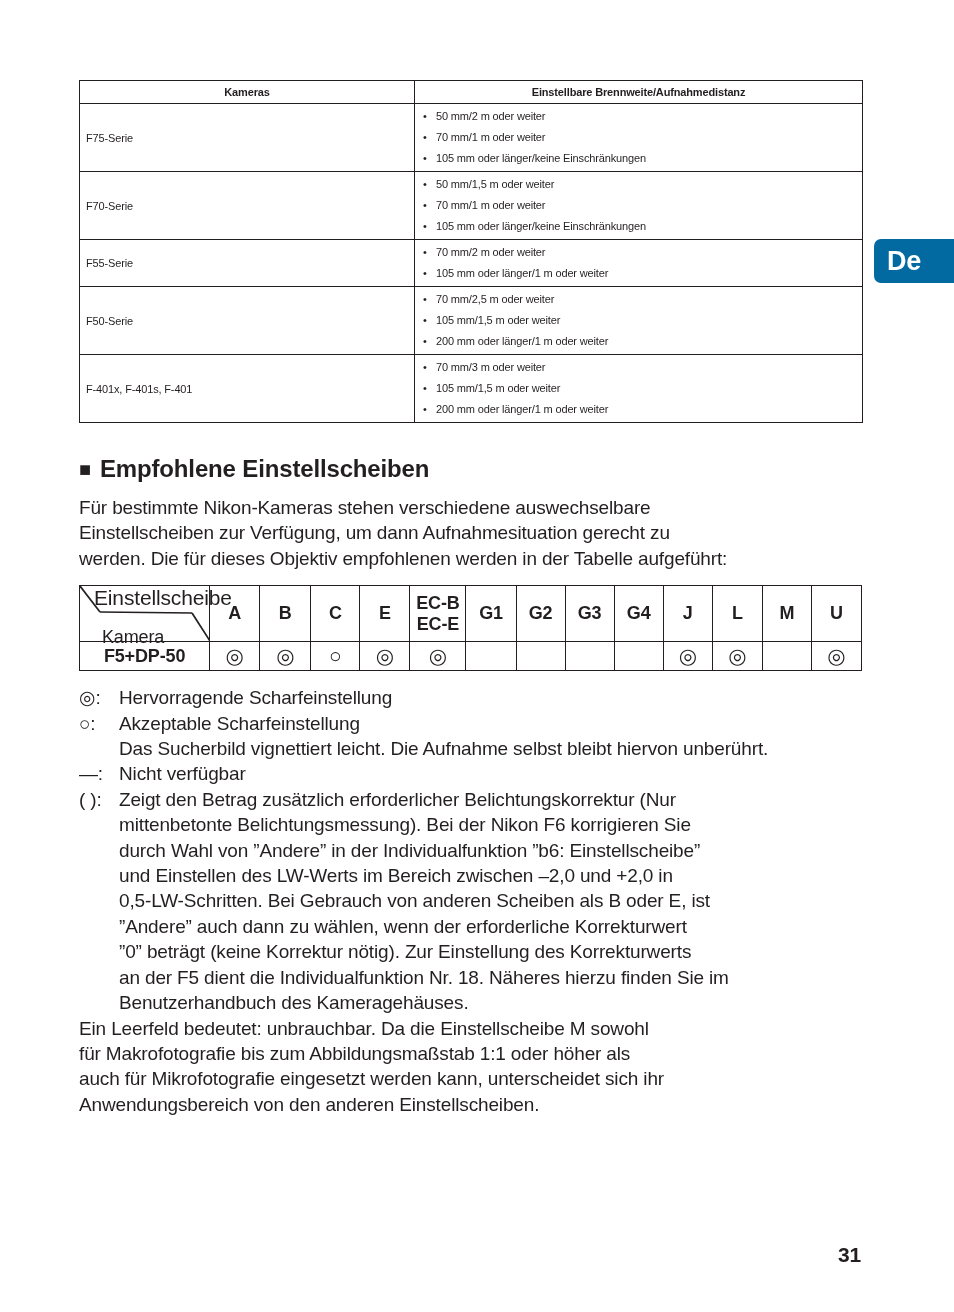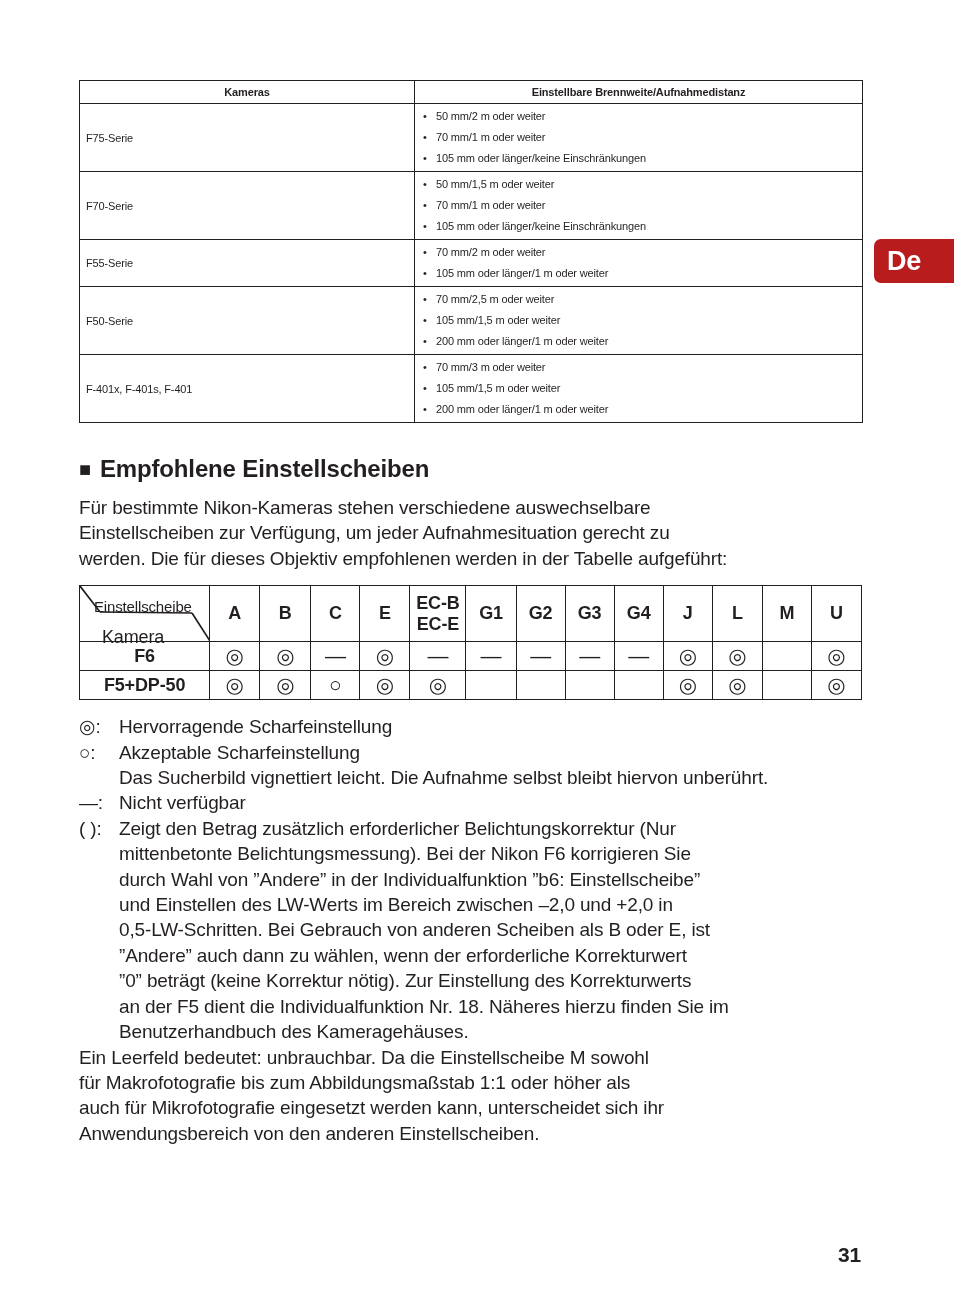--- a/index.html
+++ b/index.html
@@ -21,40 +21,40 @@
   .heading{margin-top:26px;font-size:24px;font-weight:bold;line-height:39px;}
   .heading .sq{font-size:20px;margin-right:9px;vertical-align:1px;}
   .intro{margin-top:6px;font-size:19px;line-height:25.4px;}
   .intro div{white-space:nowrap;}
 
   
   table.t2{width:783px;border-collapse:collapse;table-layout:fixed;margin-top:14px;}
   table.t2 th,table.t2 td{border:1.7px solid #231f20;text-align:center;vertical-align:middle;padding:0;}
   table.t2 th{font-weight:600;font-size:18px;white-space:pre-line;line-height:1.15;}
   td.corner{position:relative;height:55px;}
-  .corner-top{position:absolute;top:12px;left:14px;font-size:15px;font-weight:500;}
+  .corner-top{position:absolute;top:0;left:14px;font-size:21px;font-weight:500;}
   .corner-bot{position:absolute;top:41px;left:22px;font-size:18px;font-weight:500;}
   table.t2 td.rowlabel{font-weight:600;font-size:18px;}
   table.t2 tr.r1 td,table.t2 tr.r2 td{height:28px;}
   table.t2 tr.r3 td{height:46px;}
   table.t2 td .sym{font-size:21px;line-height:1;}
   table.t2 td .note{font-size:14.5px;line-height:1.05;margin-top:1px;}
   table.t2 td.plain{font-size:21px;}
 
   
   .legend{margin-top:14px;font-size:19px;line-height:25.4px;}
   .lg-row{display:flex;}
   .lg-marker{flex:none;width:40px;}
   .lg-text{white-space:nowrap;}
   .lg-line{padding-left:40px;white-space:nowrap;}
   .closing div{white-space:nowrap;}
   .closing{font-size:19px;line-height:25.4px;}
 
   
-  .de-tab{position:absolute;top:239px;right:0;width:80px;height:44px;background:#b91c1c;
+  .de-tab{position:absolute;top:239px;right:0;width:80px;height:44px;background:#0369a1;
           border-radius:7px 0 0 7px;color:#fff;font-weight:bold;font-size:27px;
           line-height:44px;padding-left:13px;box-sizing:border-box;}
   .page-num{position:absolute;right:93px;top:1243px;font-size:21px;font-weight:bold;}
 </style>
 </head>
 <body>
 
 <div class="page">
 
   <div class="de-tab">De</div>
@@ -121,21 +121,21 @@
             </td>
       </tr>
     </tbody>
       </table>
 
     <div class="heading">
       <span class="sq">■</span><span>Empfohlene Einstellscheiben</span>
     </div>
     <div class="intro">
       <div>Für bestimmte Nikon-Kameras stehen verschiedene auswechselbare</div>
-      <div>Einstellscheiben zur Verfügung, um jeder Aufnahmesituation gerecht zu</div>
+      <div>Einstellscheiben zur Verfügung, um dann Aufnahmesituation gerecht zu</div>
       <div>werden. Die für dieses Objektiv empfohlenen werden in der Tabelle aufgeführt:</div>
     </div>
 
     <table class="t2">
       <colgroup>
         <col style="width:130px">
           <col style="width:50px">
           <col style="width:51px">
           <col style="width:49px">
         <col style="width:50px">
@@ -168,36 +168,20 @@
 EC-E</th>
         <th>G1</th>
         <th>G2</th>
         <th>G3</th>
         <th>G4</th>
         <th>J</th>
         <th>L</th>
         <th>M</th>
         <th>U</th>
       </tr>
-      <tr class="r1">
-        <td class="rowlabel">F6</td>
-        <td class="plain">◎</td>
-        <td class="plain">◎</td>
-        <td class="plain">—</td>
-        <td class="plain">◎</td>
-        <td class="plain">—</td>
-        <td class="plain">—</td>
-        <td class="plain">—</td>
-        <td class="plain">—</td>
-        <td class="plain">—</td>
-        <td class="plain">◎</td>
-        <td class="plain">◎</td>
-        <td class="plain"></td>
-        <td class="plain">◎</td>
-      </tr>
       <tr class="r2">
         <td class="rowlabel">F5+DP-50</td>
         <td class="plain">◎</td>
         <td class="plain">◎</td>
         <td class="plain">○</td>
         <td class="plain">◎</td>
         <td class="plain">◎</td>
         <td class="plain"></td>
         <td class="plain"></td>
         <td class="plain"></td>

